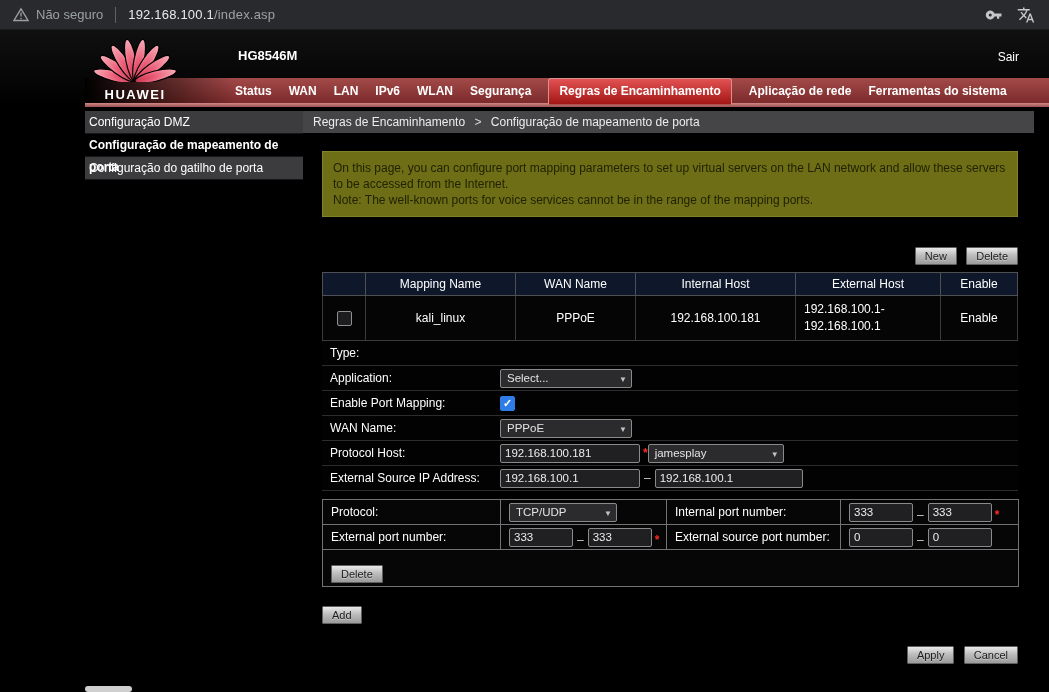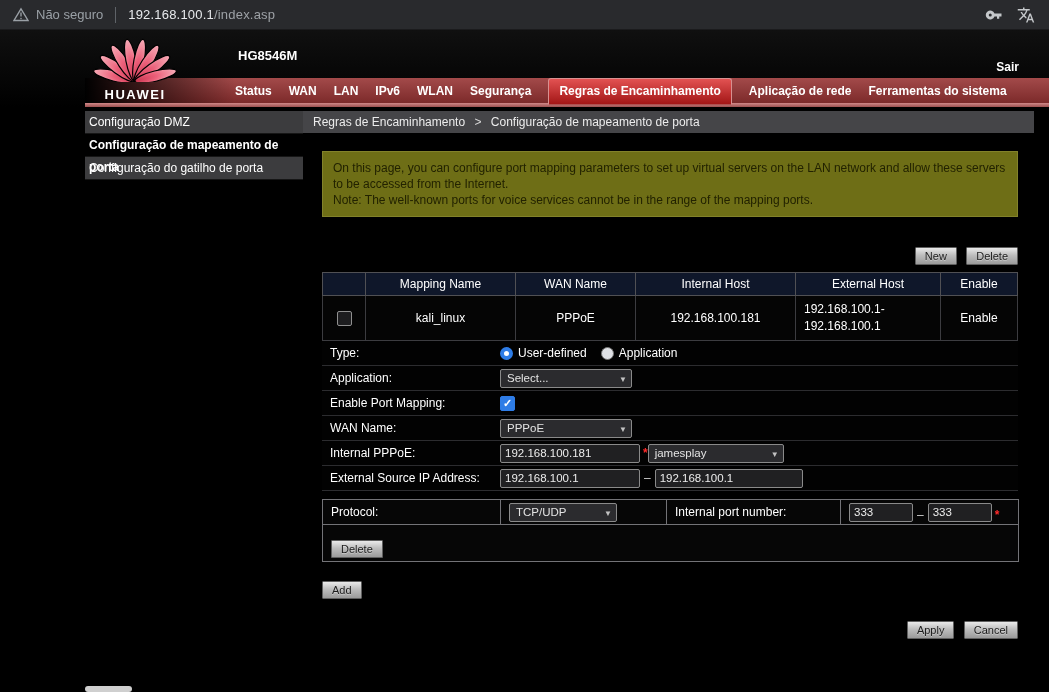--- a/index.html
+++ b/index.html
@@ -16,21 +16,21 @@
   .tb-divider{width:1px;height:16px;background:#5f6368;margin:0 12px;}
   .url{color:#e8eaed;letter-spacing:.2px;}
   .url .url-path{color:#9da1a6;}
   .tb-spacer{flex:1;}
   .tb-icon{margin-right:14px;display:flex;align-items:center;cursor:pointer;}
   
   .app-header{position:absolute;left:0;top:30px;width:1049px;height:77px;background:linear-gradient(#101010,#000);}
   .logo{position:absolute;left:92px;top:6px;width:86px;text-align:center;z-index:6;}
   .brand{color:#fff;font-weight:bold;font-size:13px;letter-spacing:1.5px;margin-top:1px;}
   .model{position:absolute;left:238px;top:18px;color:#fff;font-weight:bold;font-size:13px;z-index:6;}
-  .logout{position:absolute;right:30px;top:30px;color:#fff;font-weight:bold;font-size:12px;cursor:pointer;z-index:6;}
+  .logout{position:absolute;right:30px;top:20px;color:#fff;font-weight:normal;font-size:12px;cursor:pointer;z-index:6;}
   .navbar{position:absolute;left:85px;right:0;top:48px;height:25px;
     background:linear-gradient(90deg,#000 0px,rgba(0,0,0,0) 150px),linear-gradient(180deg,#a34a4a,#7c2a2a);
     display:flex;align-items:center;padding-left:150px;box-sizing:border-box;overflow:visible;z-index:2;}
   .tab{color:#fff;font-weight:bold;font-size:12px;margin-right:17px;white-space:nowrap;cursor:pointer;}
   .tab.active{background:linear-gradient(#e25252,#a31616);border:1px solid #d89090;border-bottom-color:#b05050;
     border-radius:3px 3px 0 0;padding:5px 10px 6px;position:relative;top:1px;}
   .nav-strip{position:absolute;left:85px;right:0;top:73px;height:4px;background:linear-gradient(#d08888,#9c4f4f);}
   
   .sidebar{position:absolute;left:85px;top:111px;width:218px;}
   .side-item{height:22px;line-height:22px;padding-left:4px;font-size:12px;color:#fff;background:#3c3c3e;
@@ -208,30 +208,20 @@
         </td>
         <td>Enable</td>
       </tr>
     </tbody>
   </table>
 
   <div class="form-rows">
 
     <div class="frow">
       <span class="flabel">Type:</span>
-      <span class="fctrl">
-        <span class="ropt">
-          <span class="radio checked"></span>
-          <span>User-defined</span>
-        </span>
-        <span class="ropt">
-          <span class="radio"></span>
-          <span>Application</span>
-        </span>
-      </span>
     </div>
 
     <div class="frow">
       <span class="flabel">Application:</span>
       <span class="fctrl">
         <span class="sel" style="width:132px">
           <span>Select...</span>
           <span class="arr">▼</span>
         </span>
       </span>
@@ -249,21 +239,21 @@
       <span class="flabel">WAN Name:</span>
       <span class="fctrl">
         <span class="sel" style="width:132px">
           <span>PPPoE</span>
           <span class="arr">▼</span>
         </span>
       </span>
     </div>
 
     <div class="frow">
-      <span class="flabel">Internal PPPoE:</span>
+      <span class="flabel">Protocol Host:</span>
       <span class="fctrl">
         <input class="tinput" style="width: 130px;" value="192.168.100.181">
         <span class="req">*</span>
         <span class="sel" style="width:136px;">
           <span>jamesplay</span>
           <span class="arr">▼</span>
         </span>
       </span>
     </div>
 
@@ -300,20 +290,39 @@
       <td>
         <span class="port-ctl">
           <input class="tinput" style="width: 54px;" value="333">
           <span class="dash">–</span>
           <input class="tinput" style="width: 54px;" value="333">
           <span class="req">*</span>
         </span>
       </td>
     </tr>
     <tr>
+      <td>External port number:</td>
+      <td>
+        <span class="port-ctl">
+          <input class="tinput" style="width: 54px;" value="333">
+          <span class="dash">–</span>
+          <input class="tinput" style="width: 54px;" value="333">
+          <span class="req">*</span>
+        </span>
+      </td>
+      <td>External source port number:</td>
+      <td>
+        <span class="port-ctl">
+          <input class="tinput" style="width: 54px;" value="0">
+          <span class="dash">–</span>
+          <input class="tinput" style="width: 54px;" value="0">
+        </span>
+      </td>
+    </tr>
+    <tr>
       <td colspan="4" style="padding:3px 0 3px 8px">
         <span class="btn" style="margin-left:0">Delete</span>
       </td>
     </tr>
   </tbody>
     </table>
 
   <div class="addrow">
     <span class="btn">Add</span>
   </div>

